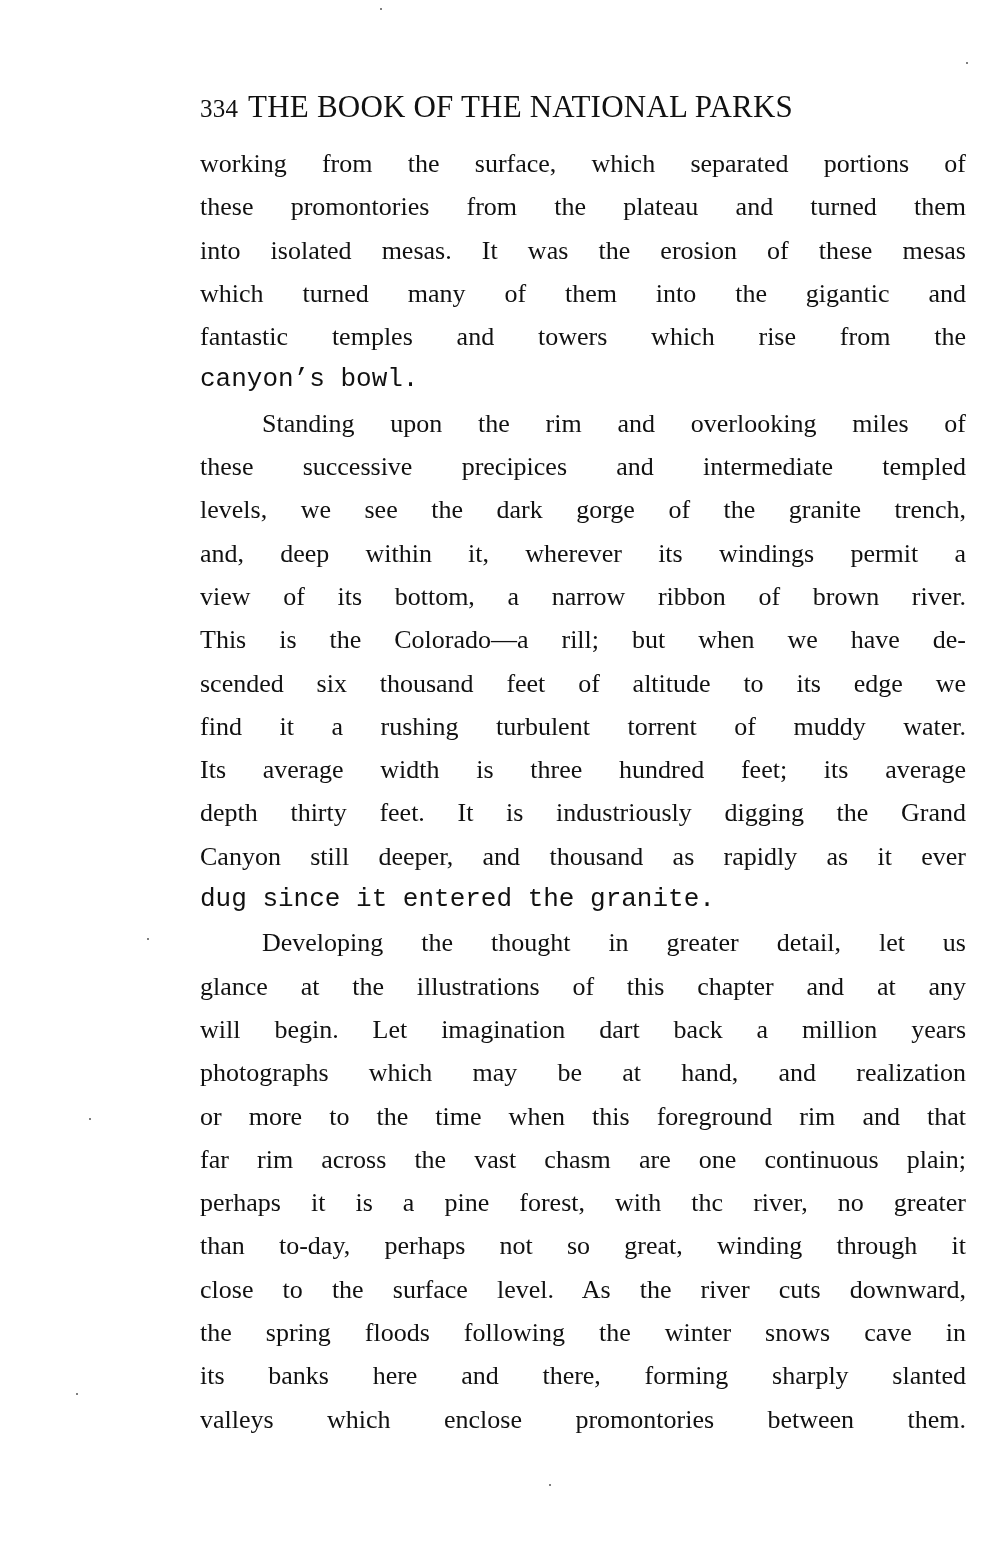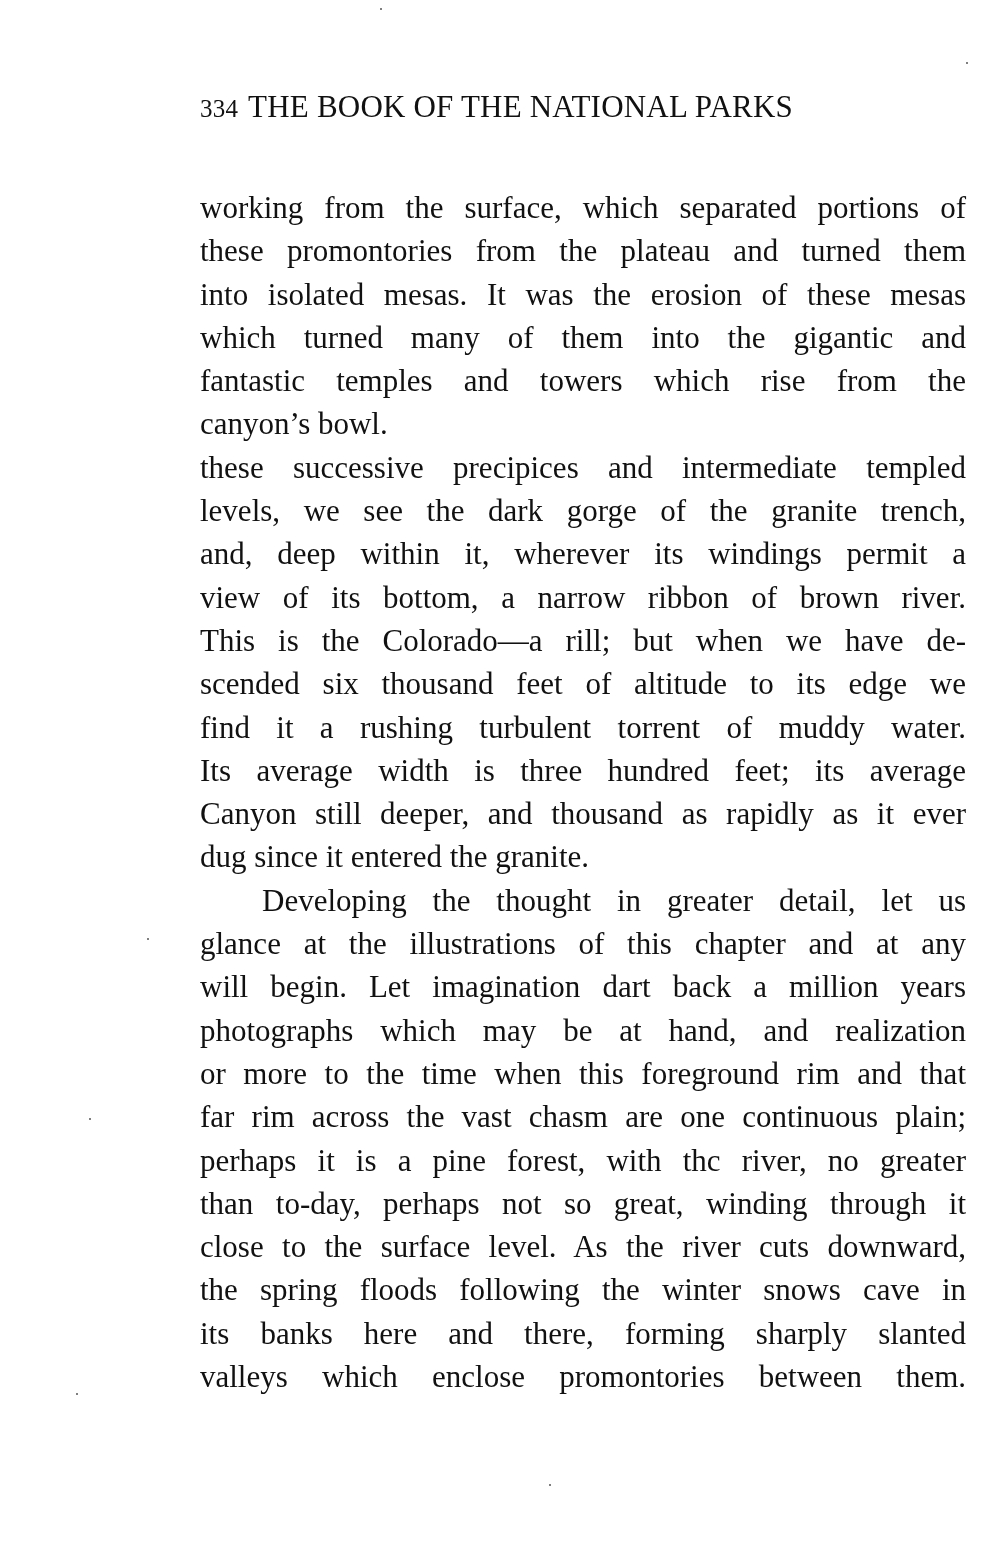--- a/index.html
+++ b/index.html
@@ -35,33 +35,33 @@
     }
     .header .page-number {
       font-size: 25px;
       margin-right: 10px;
     }
     .body-text {
       position: absolute;
       left: 186px;
       top: 142px;
       width: 766px;
-      font-size: 31px;
+      font-size: 26px;
       line-height: 43.3px;
-      margin-top: 44px;
     }
     .line {
       display: block;
       height: 43.3px;
       white-space: nowrap;
       text-align: justify;
       text-align-last: justify;
     }
     .line.last {
       text-align-last: left;
+      font-family: Liberation Mono, monospace;
     }
     .line.indent {
       padding-left: 62px;
     }
     .speck {
       position: absolute;
       width: 2px;
       height: 2px;
       background: #555;
       border-radius: 1px;
@@ -80,28 +80,30 @@
     <div>
       <span class="line">working from the surface, which separated portions of</span>
       <span class="line">these promontories from the plateau and turned them</span>
       <span class="line">into isolated mesas.  It was the erosion of these mesas</span>
       <span class="line">which turned many of them into the gigantic and</span>
       <span class="line">fantastic temples and towers which rise from the</span>
       <span class="line last">canyon’s bowl.</span>
     </div>
 
     <div>
+      <span class="line indent">Standing upon the rim and overlooking miles of</span>
       <span class="line">these successive precipices and intermediate templed</span>
       <span class="line">levels, we see the dark gorge of the granite trench,</span>
       <span class="line">and, deep within it, wherever its windings permit a</span>
       <span class="line">view of its bottom, a narrow ribbon of brown river.</span>
       <span class="line">This is the Colorado—a rill;  but when we have de-</span>
       <span class="line">scended six thousand feet of altitude to its edge we</span>
       <span class="line">find it a rushing turbulent torrent of muddy water.</span>
       <span class="line">Its average width is three hundred feet;  its average</span>
+      <span class="line">depth thirty feet.  It is industriously digging the Grand</span>
       <span class="line">Canyon still deeper, and thousand as rapidly as it ever</span>
       <span class="line last">dug since it entered the granite.</span>
     </div>
 
     <div>
       <span class="line indent">Developing the thought in greater detail, let us</span>
       <span class="line">glance at the illustrations of this chapter and at any</span>
       <span class="line">will begin.  Let imagination dart back a million years</span>
       <span class="line">photographs which may be at hand, and realization</span>
       <span class="line">or more to the time when this foreground rim and that</span>

